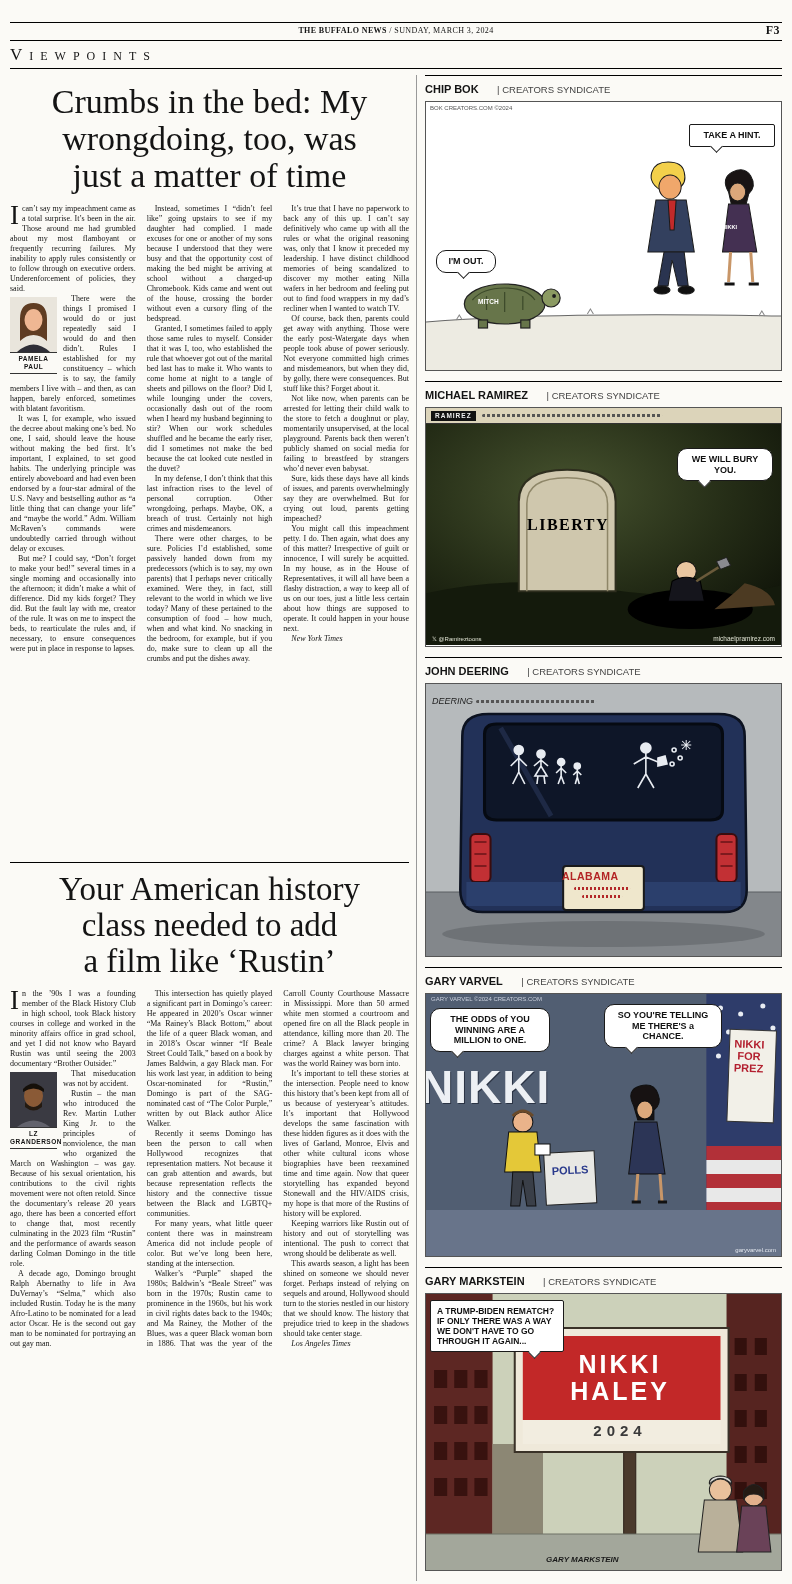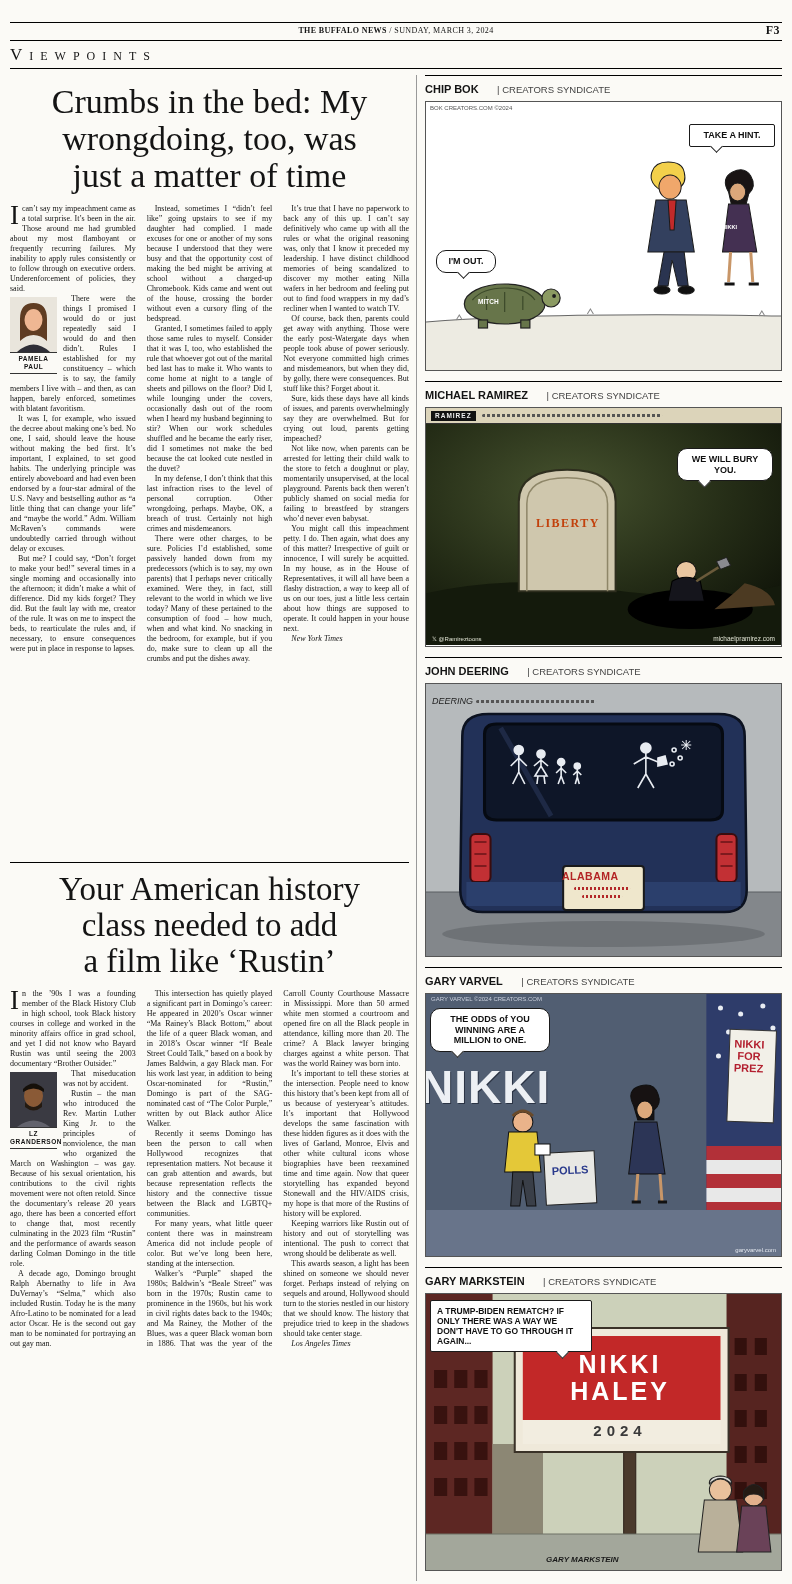--- a/index.html
+++ b/index.html
@@ -64,41 +64,41 @@
   .ram-logo{background:#111;color:#eee;font:bold 6.5px "Liberation Sans",sans-serif;padding:1.5px 4px;letter-spacing:1px;}
   
   .bok-sig{left:4px;top:3px;}
   .bok-b1{left:10px;top:148px;width:60px;}
   .bok-b2{right:6px;top:10px;width:86px;margin-top:12px;}
   .bok-mitch{left:52px;top:196px;color:#fff;font-size:6.5px;}
   .bok-nikki{left:296px;top:122px;color:#fff;font-size:5.5px;}
   
   .ram-bubble{right:8px;top:40px;width:96px;}
   .ram-stone{left:96px;top:108px;width:92px;text-align:center;font-family:"Liberation Serif",serif;
-        font-weight:bold;font-size:12px;letter-spacing:1.5px;color:#c2410c;position:absolute;z-index:2;}
+        font-weight:bold;font-size:16px;letter-spacing:1.5px;color:#000000;position:absolute;z-index:2;}
   .ram-handle{left:6px;bottom:4px;color:#dfe2d2;font-size:6px;}
   .ram-site{right:6px;bottom:4px;color:#dfe2d2;font-size:6.5px;left:auto;}
   
   .deer-sig{left:6px;top:12px;font-style:italic;font-size:9px;color:#222;}
   .deer-plate{left:136px;top:186px;width:56px;text-align:center;color:#b32424;font-size:10.5px;letter-spacing:.5px;}
   .deer-sq1{position:absolute;left:148px;top:203px;width:56px;z-index:2;}
   .deer-sq2{position:absolute;left:156px;top:211px;width:40px;z-index:2;}
   
   .var-sig{left:5px;top:2px;color:#c8cedb;}
   .var-b1{left:4px;top:14px;width:120px;}
   .var-b2{left:178px;top:10px;width:118px;}
   .var-bigword{position:absolute;left:-6px;top:66px;z-index:1;font-family:"Liberation Sans",sans-serif;
         font-weight:800;font-size:46px;color:#edf0f4;letter-spacing:1px;text-shadow:1px 1px 0 #2a3344;}
   .var-sign{position:absolute;left:301px;top:44px;width:44px;z-index:2;text-align:center;
         font-family:"Liberation Sans",sans-serif;font-weight:800;color:#b32030;font-size:11px;line-height:12px;
         transform:rotate(2deg);}
   .var-polls{left:124px;top:170px;width:40px;text-align:center;color:#2a3a8c;font-size:11px;transform:rotate(-3deg);}
   .var-site{right:5px;bottom:3px;color:#e4e8ef;font-size:6px;left:auto;top:auto;}
   
-  .mark-bubble{left:4px;top:6px;width:162px;text-align:left;font-size:8.5px;line-height:10px;}
+  .mark-bubble{left:4px;top:6px;width:134px;text-align:left;font-size:8.5px;line-height:10px;}
   .mark-bill{position:absolute;left:96px;top:44px;width:196px;height:80px;z-index:2;display:flex;
         flex-direction:column;align-items:center;justify-content:center;color:#fff;
         font-family:"Liberation Sans",sans-serif;font-weight:800;font-size:25px;line-height:27px;letter-spacing:3px;}
   .mark-year{position:absolute;left:96px;top:128px;width:196px;z-index:2;text-align:center;color:#3a3a3a;
         font-family:"Liberation Sans",sans-serif;font-weight:800;font-size:15px;letter-spacing:5px;}
   .mark-sig{left:120px;bottom:6px;top:auto;font-size:8px;font-style:italic;font-weight:bold;color:#1a1a1a;}
 </style>
 </head>
 <body>
 
@@ -140,22 +140,22 @@
           <div>
               <p>There were the things I promised I would do or just repeatedly said I would do and then didn’t. Rules I established for my constituency – which is to say, the family members I live with – and then, as can happen, barely enforced, sometimes with blatant favoritism.</p>
               <p>It was I, for example, who issued the decree about making one’s bed. No one, I said, should leave the house without making the bed first. It’s important, I explained, to set good habits. The underlying principle was entirely aboveboard and had even been endorsed by a four-star admiral of the U.S. Navy and bestselling author as “a little thing that can change your life” and “maybe the world.” Adm. William McRaven’s commands were undoubtedly carried through without delay or excuses.</p>
               <p>But me? I could say, “Don’t forget to make your bed!” several times in a single morning and occasionally into the afternoon; it didn’t make a whit of difference. Did my kids forget? They did. But the fault lay with me, creator of the rule. It was on me to inspect the beds, to rearticulate the rules and, if necessary, to ensure consequences were put in place in response to lapses.</p>
               <p>Instead, sometimes I “didn’t feel like” going upstairs to see if my daughter had complied. I made excuses for one or another of my sons because I understood that they were busy and that the opportunity cost of making the bed might be arriving at school without a charged-up Chromebook. Kids came and went out of the house, crossing the border without even a cursory fling of the bedspread.</p>
               <p>Granted, I sometimes failed to apply those same rules to myself. Consider that it was I, too, who established the rule that whoever got out of the marital bed last has to make it. Who wants to come home at night to a tangle of sheets and pillows on the floor? Did I, while lounging under the covers, occasionally dash out of the room when I heard my husband beginning to stir? When our work schedules shuffled and he became the early riser, did I sometimes not make the bed because the cat looked cute nestled in the duvet?</p>
               <p>In my defense, I don’t think that this last infraction rises to the level of personal corruption. Other wrongdoing, perhaps. Maybe, OK, a breach of trust. Certainly not high crimes and misdemeanors.</p>
               <p>There were other charges, to be sure. Policies I’d established, some passively handed down from my predecessors (which is to say, my own parents) that I perhaps never critically examined. Were they, in fact, still relevant to the world in which we live today? Many of these pertained to the consumption of food – how much, when and what kind. No snacking in the bedroom, for example, but if you do, make sure to clean up all the crumbs and put the dishes away.</p>
               <p>It’s true that I have no paperwork to back any of this up. I can’t say definitively who came up with all the rules or what the original reasoning was, only that I know it preceded my leadership. I have distinct childhood memories of being scandalized to discover my mother eating Nilla wafers in her bedroom and feeling put out to find food wrappers in my dad’s recliner when I wanted to watch TV.</p>
               <p>Of course, back then, parents could get away with anything. Those were the early post-Watergate days when people took abuse of power seriously. Not everyone committed high crimes and misdemeanors, but when they did, by golly, there were consequences. But stuff like this? Forget about it.</p>
+              <p>Not like now, when parents can be arrested for letting their child walk to the store to fetch a doughnut or play, momentarily unsupervised, at the local playground. Parents back then weren’t publicly shamed on social media for failing to breastfeed by strangers who’d never even babysat.</p>
               <p>Sure, kids these days have all kinds of issues, and parents overwhelmingly say they are overwhelmed. But for crying out loud, parents getting impeached?</p>
-              <p>Not like now, when parents can be arrested for letting their child walk to the store to fetch a doughnut or play, momentarily unsupervised, at the local playground. Parents back then weren’t publicly shamed on social media for failing to breastfeed by strangers who’d never even babysat.</p>
               <p>You might call this impeachment petty. I do. Then again, what does any of this matter? Irrespective of guilt or innocence, I will surely be acquitted. In my house, as in the House of Representatives, it will all have been a flashy distraction, a way to keep all of us on our toes, just a little less certain about how things are supposed to operate. It could happen in your house next.</p>
             </div>
           <p class="credit">New York Times</p>
         </div>
       </article>
 
       <div class="article-divider"></div>
 
       <article>
         <h1 class="headline h2">
@@ -373,20 +373,21 @@
               <path d="M206 112 q-8 -16 6 -20 q14 -4 18 8 q4 10 -4 16 v10 h-16 z" fill="#171212"></path>
               <ellipse cx="217" cy="116" rx="8" ry="9" fill="#dca97c"></ellipse>
               <path d="M207 128 h22 l8 52 h-36 z" fill="#2c3556"></path>
               <path d="M210 180 l-2 28 M232 180 l2 28" stroke="#c89668" stroke-width="3"></path>
               <path d="M204 208 l9 0 M230 208 l9 0" stroke="#111" stroke-width="3"></path>
             </g>
           </svg>
           <div class="var-bigword">NIKKI</div>
           <div class="cart-sig var-sig">GARY VARVEL ©2024 CREATORS.COM</div>
           <div class="bubble var-b1">THE ODDS of YOU WINNING ARE A MILLION to ONE.</div>
+          <div class="bubble var-b2">SO YOU'RE TELLING ME THERE'S a CHANCE.</div>
           <div class="var-sign">
             <div>NIKKI</div>
             <div>FOR</div>
             <div>PREZ</div>
           </div>
           <div class="cart-label var-polls">POLLS</div>
           <div class="cart-sig var-site">garyvarvel.com</div>
         </div>
       </section>
 

